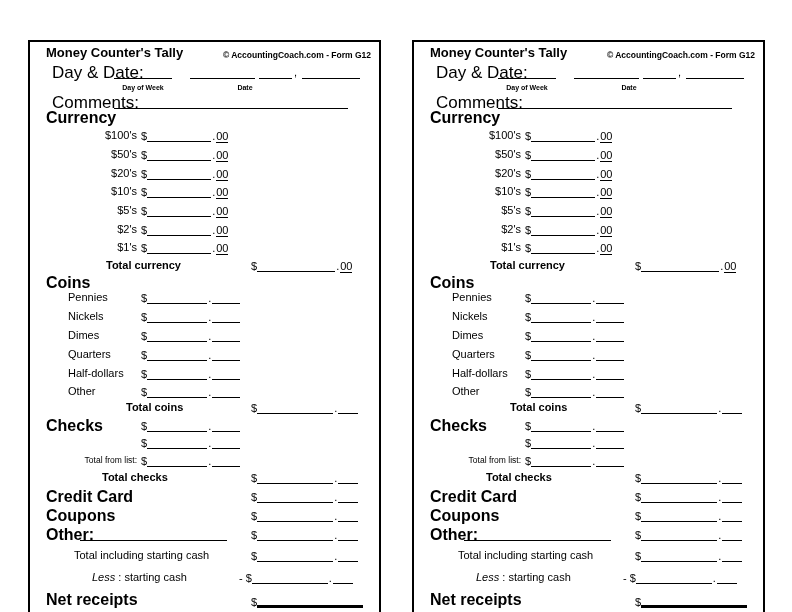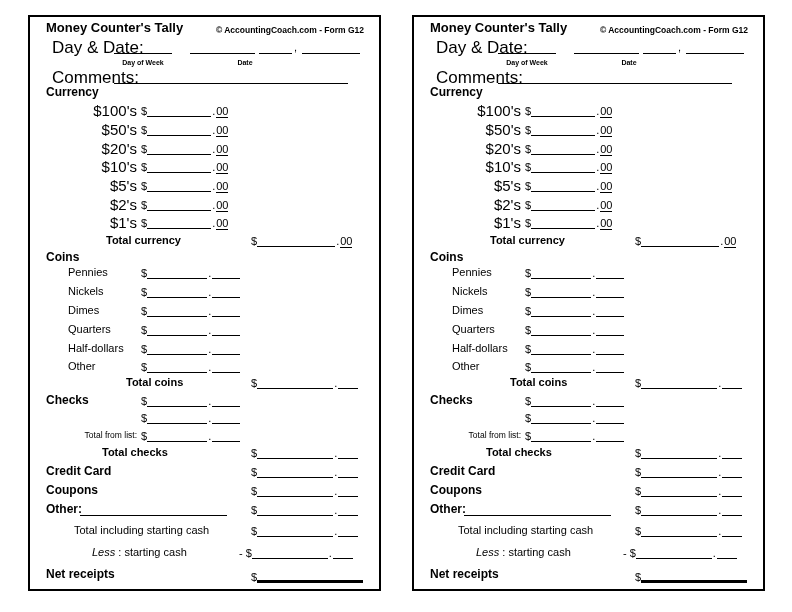--- a/index.html
+++ b/index.html
@@ -1,40 +1,40 @@
 <!DOCTYPE html>
 <html><head>
 <meta charset="utf-8">
 <style>
   html,body { margin:0; padding:0; }
   body {
     width:792px; height:612px; background:#ffffff;
     font-family:"Liberation Sans", sans-serif; color:#000; font-size:11px;
     overflow:hidden;
   }
-  .sheet { position:relative; width:792px; height:460px; background:#ffffff; }
+  .sheet { position:relative; width:792px; height:460px; background:#ffffff;margin-top:25px; }
 
   .form {
     position:absolute; top:15px; width:349px; height:572px;
     border:2px solid #000; background:#fff;
   }
   .f-left  { left:28px; }
   .f-right { left:412px; }
 
   .row { position:absolute; left:0; right:0; height:14px; line-height:13px; white-space:nowrap; }
 
   
   .title   { position:absolute; left:16px; top:0; font-size:13px; font-weight:bold; }
-  .brand   { position:absolute; right:15px; top:3px; font-size:8.5px; font-weight:bold; }
+  .brand   { position:absolute; right:8px; top:3px; font-size:8.5px; font-weight:bold; }
   .lbl     { padding-left:22px; font-size:17px; }
-  .sec     { padding-left:16px; font-weight:bold; font-size:12px; }
+  .sec     { padding-left:16px; font-weight:bold; font-size:16px; }
   .cap     { position:absolute; font-size:7px; font-weight:bold; text-align:center; }
   .cap-dow { left:84px; width:58px; }
   .cap-date{ left:190px; width:50px; }
-  .den     { position:absolute; left:0; width:107px; text-align:right; font-size:15px; }
+  .den     { position:absolute; left:0; width:107px; text-align:right; font-size:11px; }
   .coin-lbl{ position:absolute; left:38px; font-size:11px; }
   .tlbl    { font-weight:bold; font-size:11px; }
   .tl-cur  { padding-left:76px; }
   .tl-coin { padding-left:96px; }
   .tl-chk  { padding-left:72px; }
   .tfl     { position:absolute; left:0; width:107px; text-align:right; font-size:8.5px; }
   .plain-lbl { padding-left:44px; font-size:11px; }
   .less-lbl  { padding-left:62px; font-size:11px; }
   .it      { font-style:italic; }
 

